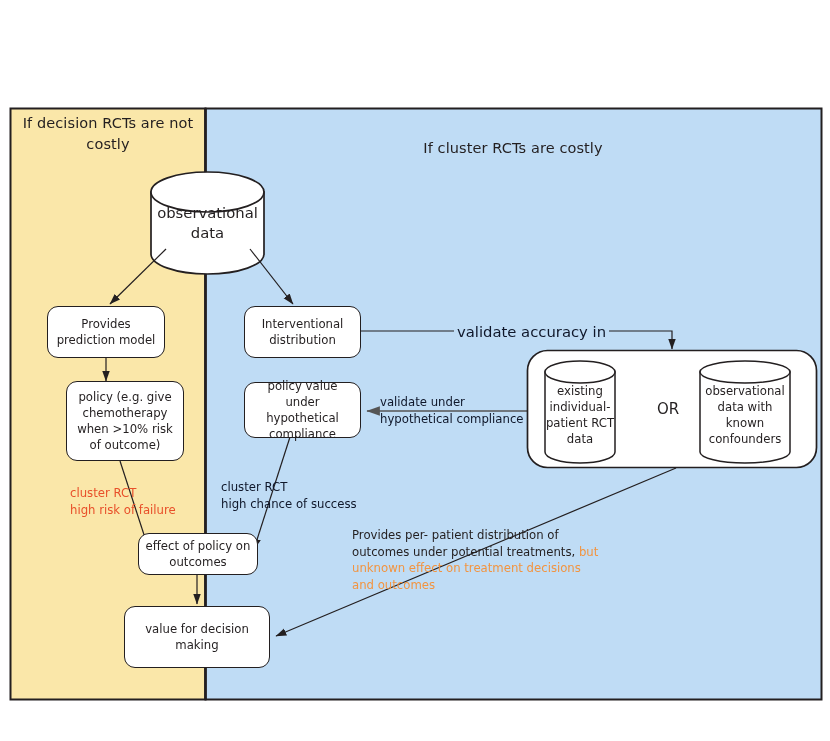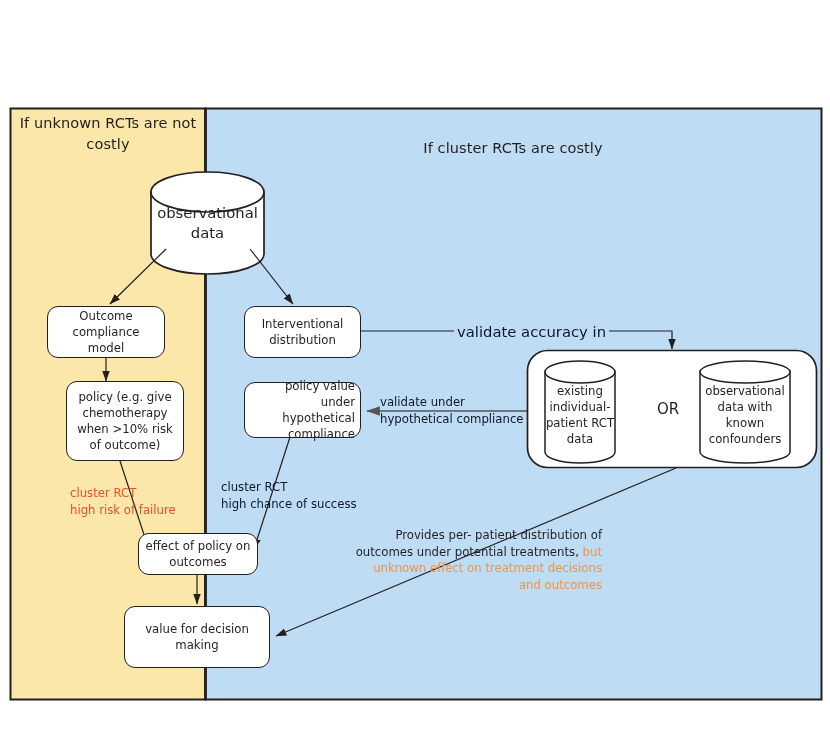--- a/index.html
+++ b/index.html
@@ -58,21 +58,21 @@
     color: #0f172a;
     font-size: 11.7px;
     line-height: 1.42;
     white-space: pre-line;
   }
   .edge-label.big {
     font-size: 14.8px;
     white-space: nowrap;
   }
   .edge-label.warn   { color: #e8502a; }
-  .edge-label.note   { color: #231f20; width: 250px; white-space: normal; text-align: right; }
+  .edge-label.note   { color: #231f20; width: 250px; white-space: normal; }
   .edge-label .hl    { color: #f29440; }
   .cyl-label {
     position: absolute;
     text-align: center;
     color: #231f20;
     font-size: 11.7px;
     line-height: 1.38;
     white-space: pre-line;
   }
   .cyl-label.lg { font-size: 14.8px; }
@@ -129,29 +129,29 @@
     <g>
       <path d="M700,372 L700,452 A45,11 0 0 0 790,452 L790,372 Z" fill="#ffffff" stroke="#231f20" stroke-width="1.5"></path>
       <ellipse cx="745" cy="372" rx="45" ry="11" fill="#ffffff" stroke="#231f20" stroke-width="1.5"></ellipse>
     </g>
 
     <line x1="676" y1="468" x2="276" y2="636" stroke="#231f20" stroke-width="1.2" marker-end="url(#arw)"></line>
   </svg>
 
   <div class="htmlLayer">
 
-    <div class="panel-title" style="left:18px; top:113px; width:180px;">If unknown RCTs are not costly</div>
+    <div class="panel-title" style="left:18px; top:113px; width:180px;">If decision RCTs are not costly</div>
 
     <div class="panel-title" style="left:373px; top:138px; width:280px;">If cluster RCTs are costly</div>
 
     <div class="cyl-label lg" style="left:151px; top:203px; width:113px;">observational
 data</div>
 
     <div class="nodebox" style="left:47px; top:306px; width:118px; height:52px;">
-      <span>Outcome compliance model</span>
+      <span>Provides prediction model</span>
     </div>
 
     <div class="nodebox" style="left:47px; top:381px; width:118px; height:80px;margin-left:19px;">
       <span>policy (e.g. give chemotherapy when &gt;10% risk of outcome)</span>
     </div>
 
     <div class="edge-label warn" style="left:70px; top:485px;">cluster RCT
 high risk of failure</div>
 
     <div class="nodebox" style="left:138px; top:533px; width:120px; height:42px;">
@@ -159,21 +159,21 @@
     </div>
 
     <div class="nodebox" style="left:124px; top:606px; width:146px; height:62px;">
       <span>value for decision making</span>
     </div>
 
     <div class="nodebox" style="left:244px; top:306px; width:117px; height:52px;">
       <span>Interventional distribution</span>
     </div>
 
-    <div class="nodebox" style="left:244px; top:382px; width:117px; height:56px;text-align:right;">
+    <div class="nodebox" style="left:244px; top:382px; width:117px; height:56px;">
       <span>policy value under hypothetical compliance</span>
     </div>
 
     <div class="edge-label" style="left:221px; top:479px;">cluster RCT
 high chance of success</div>
 
     <div class="edge-label big" style="left:454px; top:321px; background:#bfdcf5; padding:0 3px;">validate accuracy in</div>
 
     <div class="edge-label" style="left:380px; top:394px;">validate under
 hypothetical compliance</div>

